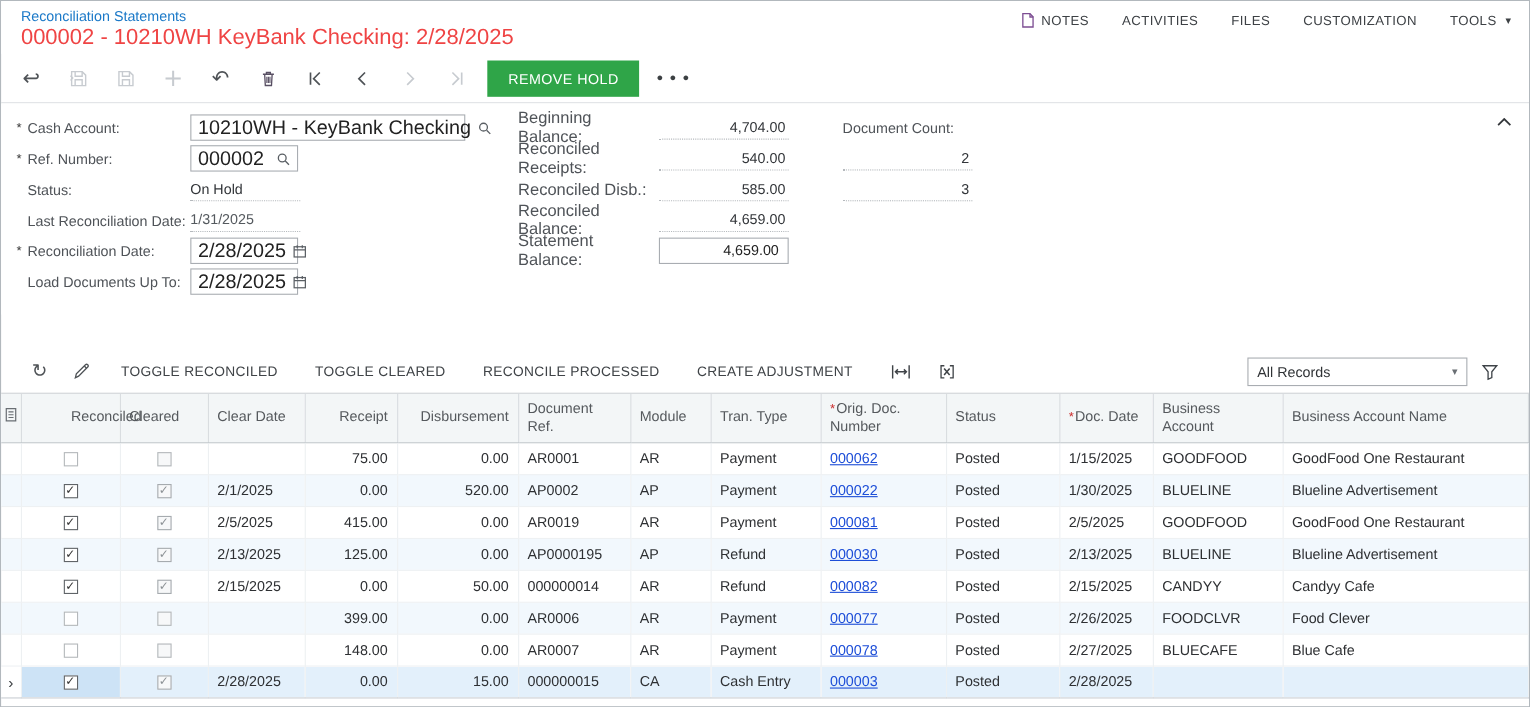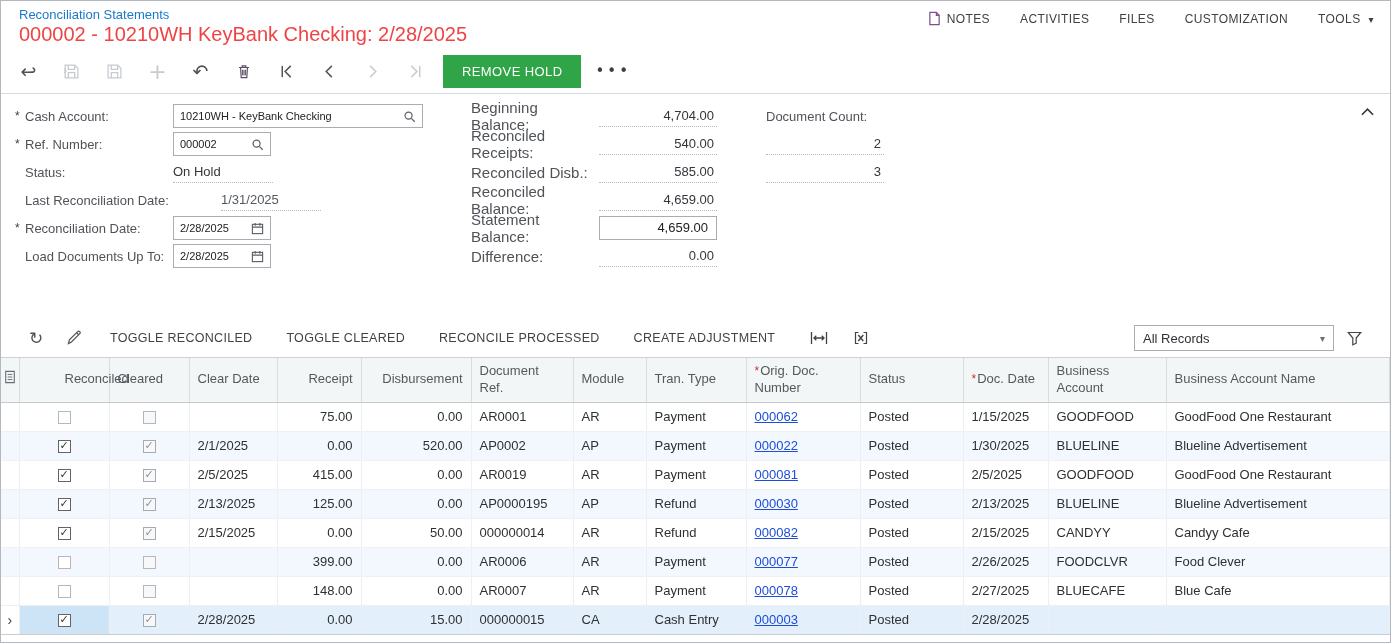--- a/index.html
+++ b/index.html
@@ -25,25 +25,25 @@
   .primary-btn{height:33px;margin-left:6px;padding:0 19px;background:#2fa548;color:#fff;font-size:13px;letter-spacing:.4px;border:none;display:flex;align-items:center;cursor:pointer;font-family:"Liberation Sans",sans-serif;}
   .more-dots{margin-left:14px;color:#3c4043;font-size:15px;letter-spacing:3px;cursor:pointer;}
 
   
   .summary{position:absolute;top:93px;left:0;right:0;height:192px;background:#fff;}
   .frow{display:flex;align-items:center;height:28px;}
   .fstar{width:10px;font-size:12px;color:#3c3c3c;flex:0 0 auto;}
   .flabel{width:148px;font-size:13px;color:#4f5358;flex:0 0 auto;}
   .fcol-left{position:absolute;left:14px;top:8px;}
   .lookup{display:flex;align-items:center;justify-content:space-between;border:1px solid #a9adb2;height:22px;padding:0 6px;background:#fff;box-sizing:content-box;cursor:text;}
-  .lookup .ival{font-size:11px;color:#222;white-space:nowrap;}
+  .lookup .ival{font-size:18px;color:#222;white-space:nowrap;}
   .lookup svg{flex:0 0 auto;color:#5a5f64;margin-left:6px;}
   .w248{width:236px;} .w96{width:84px;}
   .ro-val{font-size:13px;color:#33363a;border-bottom:1px dotted #b5b9bd;padding:3px 2px 3px 0;min-width:98px;}
-  .ro-val.dim{color:#555a5f;margin-left:48px;}
+  .ro-val.dim{color:#555a5f;}
   .fcol-mid{position:absolute;left:470px;top:8px;}
   .flabel2{width:128px;font-size:15px;color:#4f5358;flex:0 0 auto;}
   .mval{width:112px;text-align:right;font-size:13px;color:#33363a;border-bottom:1px dotted #b5b9bd;padding:3px 3px;}
   .mval-box{width:100px;text-align:right;font-size:13px;color:#222;border:1px solid #a9adb2;height:22px;line-height:22px;padding:0 8px;background:#fff;}
   .fcol-doc{position:absolute;left:765px;top:8px;}
   .dc-label{font-size:13px;color:#4f5358;}
   .dc-val{width:112px;text-align:right;font-size:13px;color:#33363a;border-bottom:1px dotted #b5b9bd;padding:3px 3px;}
   .collapse-btn{position:absolute;right:16px;top:8px;color:#33363a;cursor:pointer;}
 
   
@@ -241,24 +241,20 @@
         <span class="mval">585.00</span>
       </div>
       <div class="frow">
         <label class="flabel2">Reconciled Balance:</label>
         <span class="mval">4,659.00</span>
       </div>
       <div class="frow">
         <label class="flabel2">Statement Balance:</label>
         <span class="mval-box">4,659.00</span>
       </div>
-      <div class="frow">
-        <label class="flabel2">Difference:</label>
-        <span class="mval">0.00</span>
-      </div>
     </div>
 
     <div class="fcol-doc">
       <div class="frow">
         <span class="dc-label">Document Count:</span>
       </div>
       <div class="frow">
         <span class="dc-val">2</span>
       </div>
       <div class="frow">

